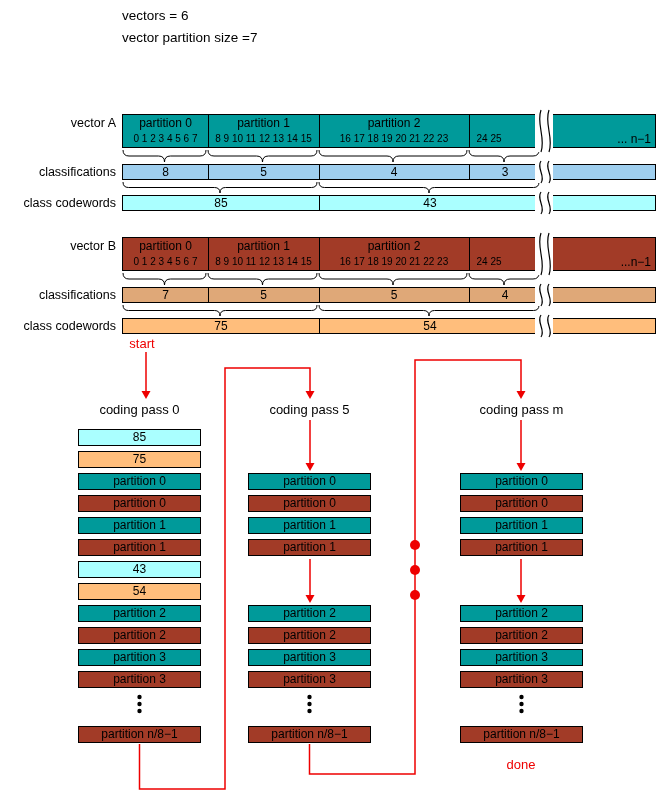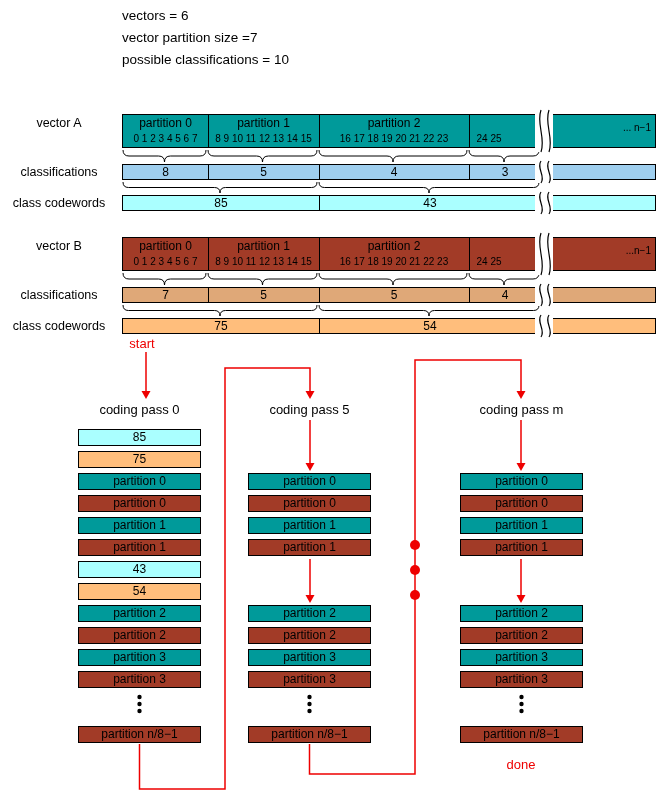--- a/index.html
+++ b/index.html
@@ -1,48 +1,47 @@
 <!DOCTYPE html>
 <html style="--teal: #009a9a; --brick: #a23b27; --class_a: #9fcfef; --codeword_a: #aaffff; --class_b: #dfa878; --codeword_b: #ffbe7c; --line_red: #ee0000;"><head>
 <meta charset="utf-8">
 <style>
   *{margin:0;padding:0;box-sizing:border-box}
   html,body{background:#fff}
   body{font-family:"Liberation Sans",sans-serif;color:#000}
   #canvas{position:relative;width:660px;height:802px;background:#fff;overflow:hidden}
   .hline{position:absolute;left:122px;font-size:13.5px;white-space:nowrap}
-  .rowlabel{position:absolute;left:2px;width:114px;text-align:center;font-size:12.5px;white-space:nowrap}
+  .rowlabel{position:absolute;left:2px;width:114px;text-align:right;font-size:12.5px;white-space:nowrap}
   .bar{position:absolute;left:122px;width:534px;border:1px solid #000}
   .vec{height:34px}
   .thin{height:16px}
   .seg{position:absolute;text-align:center;white-space:nowrap}
   .plabel{font-size:12px;line-height:15px;top:1px}
   .nums{font-size:10px;line-height:14px;bottom:1px}
-  .tailtxt{position:absolute;font-size:10px;line-height:14px;bottom:12px;right:4px;white-space:nowrap}
+  .tailtxt{position:absolute;font-size:12px;line-height:14px;bottom:1px;right:4px;white-space:nowrap}
   .val{font-size:12px;line-height:14px;top:0}
   .vdiv{position:absolute;top:0;bottom:0;width:1px;background:#000}
   .plab{position:absolute;width:123px;text-align:center;font-size:13px;white-space:nowrap}
   .pbox{position:absolute;width:123px;height:17px;border:1px solid #000;font-size:12px;line-height:15px;text-align:center;white-space:nowrap}
   .c-teal{background:var(--teal)}
   .c-brick{background:var(--brick)}
   .c-cwa{background:var(--codeword_a)}
   .c-cwb{background:var(--codeword_b)}
   .bg-classa{background:var(--class_a)}
   .bg-classb{background:var(--class_b)}
   .rtxt{position:absolute;font-size:13px;text-align:center;color:var(--line_red);white-space:nowrap}
   #overlay{position:absolute;left:0;top:0;width:660px;height:802px;pointer-events:none}
 </style>
 </head>
 <body>
 
 <div id="canvas">
 
   <div class="hline" style="top:8px">vectors = 6</div>
   <div class="hline" style="top:30px">vector partition size =7</div>
-  <div class="hline" style="top:52px">possible classifications = 10</div>
 
   <div class="rowlabel" style="top:116px">vector A</div>
   <div class="rowlabel" style="top:165px">classifications</div>
   <div class="rowlabel" style="top:196px">class codewords</div>
   <div class="rowlabel" style="top:239px">vector B</div>
   <div class="rowlabel" style="top:288px">classifications</div>
   <div class="rowlabel" style="top:319px">class codewords</div>
 
   <div class="bar vec c-teal" style="top:114px">
     <span class="seg plabel" style="left:0;width:85px">partition 0</span>

